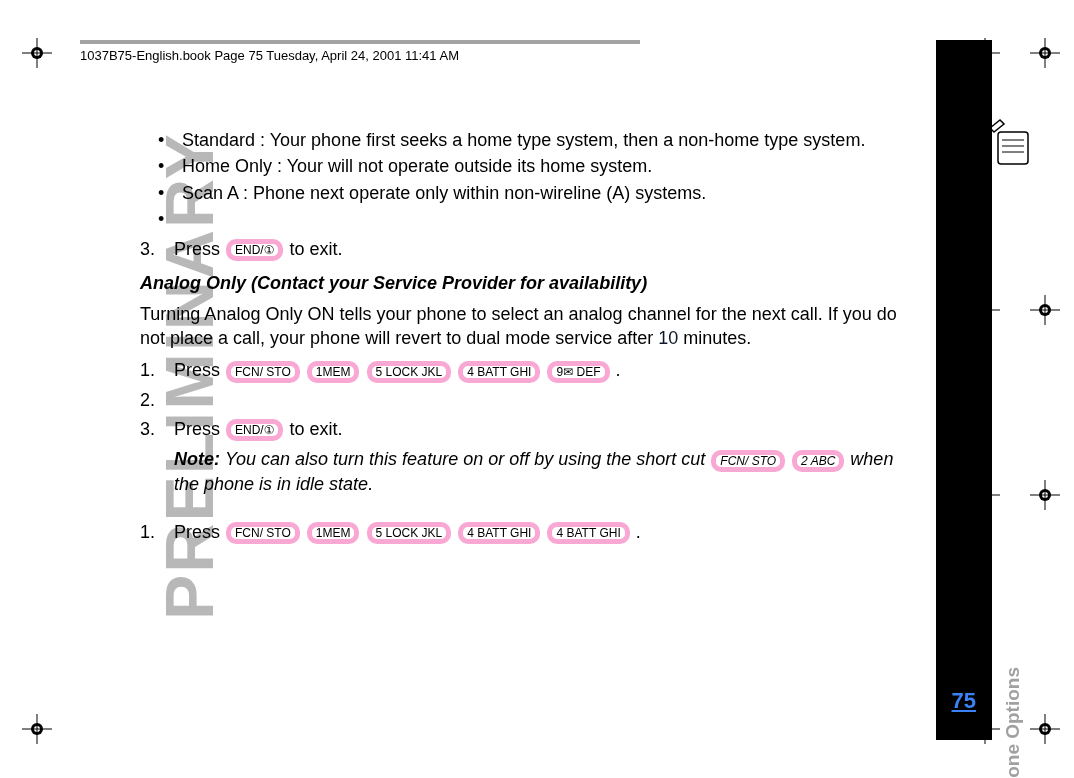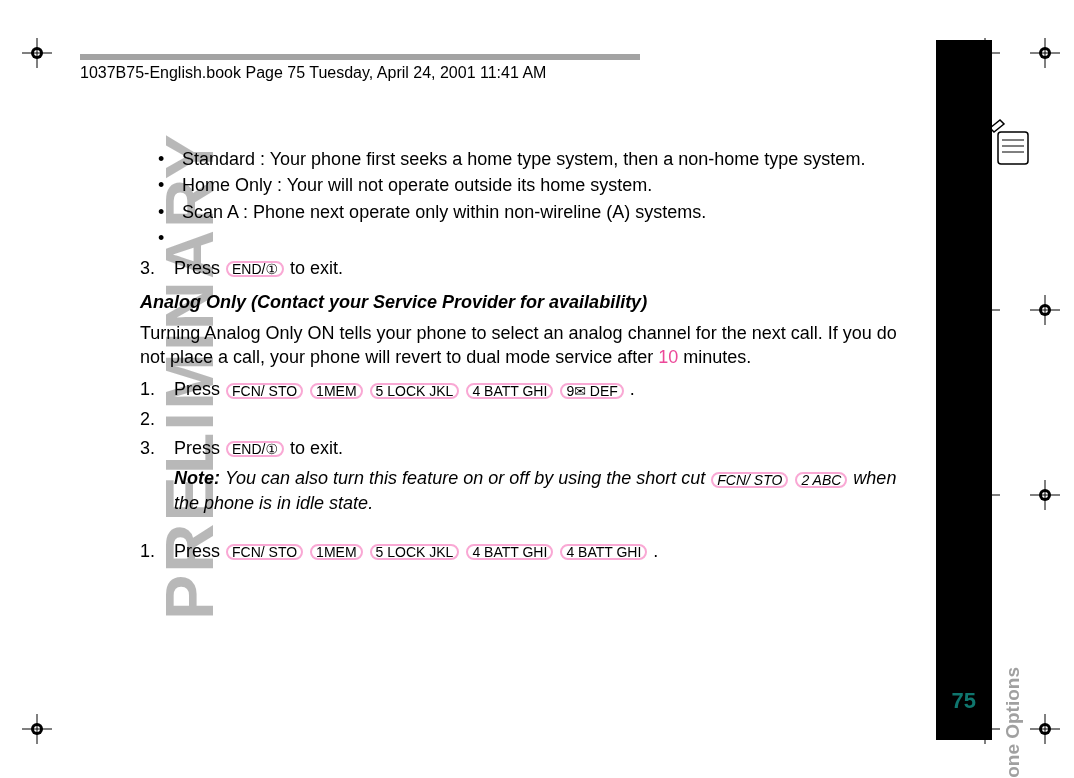--- a/index.html
+++ b/index.html
@@ -13,26 +13,25 @@
     overflow: hidden;
   }
   .page {
     position: absolute;
     top: 40px;
     left: 90px;
     width: 900px;
     height: 700px;
   }
   .header-line {
-    border-top: 6px solid #a3a3a3;
+    border-top: 4px solid #a3a3a3;
     padding-top: 4px;
-    font-size: 16px;
+    font-size: 13px;
     margin-left: -10px;
     width: 560px;
-    margin-top: 14px;
   }
   .content {
     margin-top: 65px;
     margin-left: 50px;
     width: 770px;
     font-size: 18px;
     line-height: 1.35;
     color: #000;
   }
   .bullet-row {
@@ -46,26 +45,26 @@
     margin-bottom: 5px;
   }
   .num-col { width: 34px; }
   .section-head {
     font-weight: bold;
     font-style: italic;
     margin-top: 10px;
     margin-bottom: 6px;
   }
   .para { margin-bottom: 8px; }
-  .ten-link { color: #ec4899; }
+  .ten-link { color: #0f172a; }
   .key {
     display: inline-block;
-    border: 2px solid #f9a8d4;
+    border: 5px solid #f9a8d4;
     border-radius: 10px;
-    font-size: 14px;
+    font-size: 12px;
     padding: 1px 4px 1px 4px;
     vertical-align: middle;
     min-width: 20px;
     text-align: center;
     line-height: 10px;
     margin: 0 1px;
   }
   .note-block {
     margin-left: 34px;
     margin-top: 6px;
@@ -89,23 +88,24 @@
     font-weight: bold;
     font-size: 19px;
     transform: rotate(-90deg);
     transform-origin: right bottom;
     white-space: nowrap;
   }
   .page-num {
     position: absolute;
     right: 98px;
     top: 688px;
-    color: #0f766e;
+    color: #3b82f6;
     font-weight: bold;
     font-size: 22px;
+    text-decoration: underline;
   }
   .phone-icon {
     position: absolute;
     right: 38px;
     top: 118px;
     width: 48px;
     height: 50px;
   }
   .crosshair {
     position: absolute;

